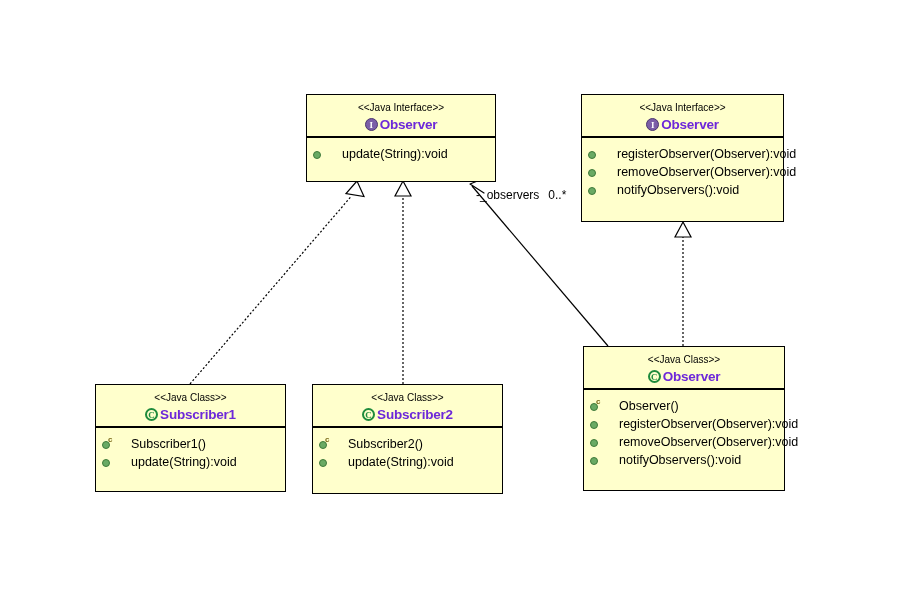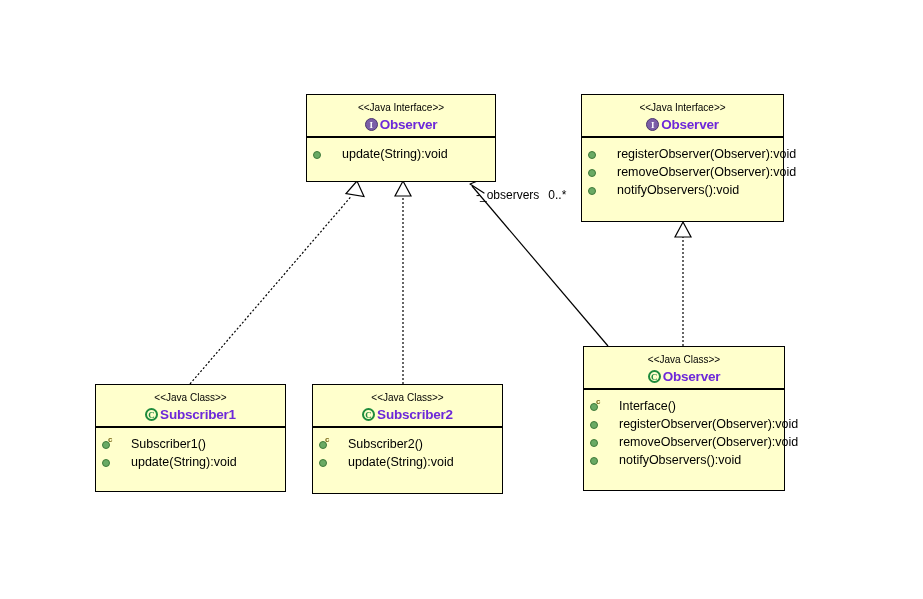--- a/index.html
+++ b/index.html
@@ -243,21 +243,21 @@
         <span class="class-name">Observer</span>
       </div>
       <div class="uml-header-inner"></div>
     </div>
     <div class="uml-members">
       <div class="member-row">
         <span class="icon-method">
           <span class="dot"></span>
             <span class="ctor-mark">c</span>
         </span>
-        <span class="member-text">Interface()</span>
+        <span class="member-text">Observer()</span>
       </div>
       <div class="member-row">
         <span class="icon-method">
             <span class="dot"></span>
           </span>
         <span class="member-text">registerObserver(Observer):void</span>
       </div>
       <div class="member-row">
         <span class="icon-method">
             <span class="dot"></span>

